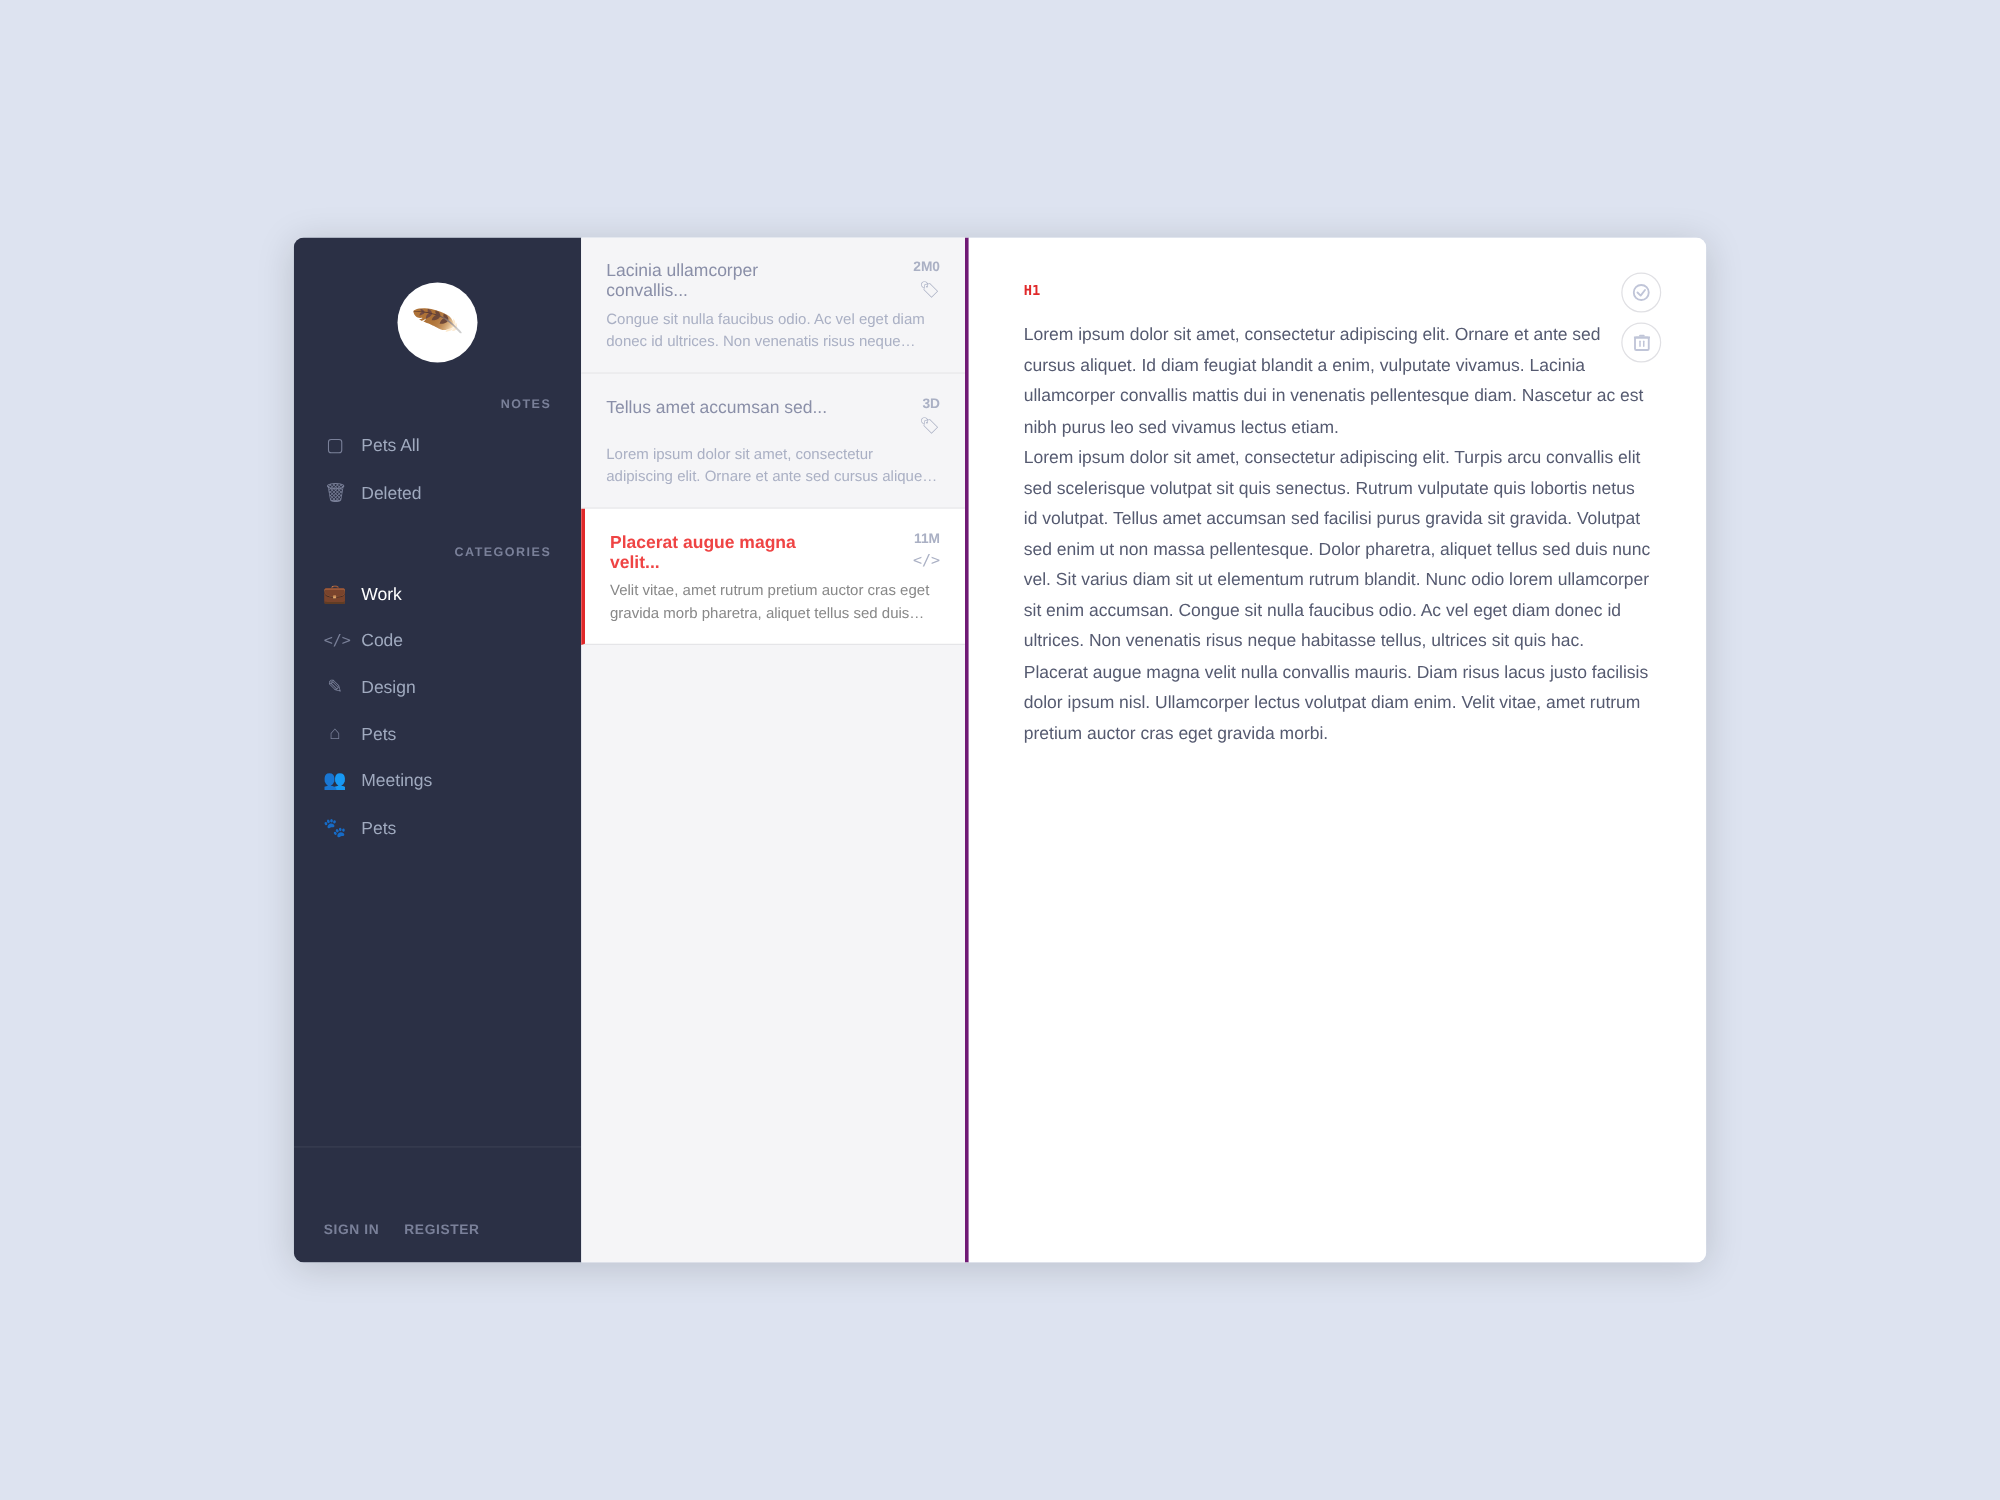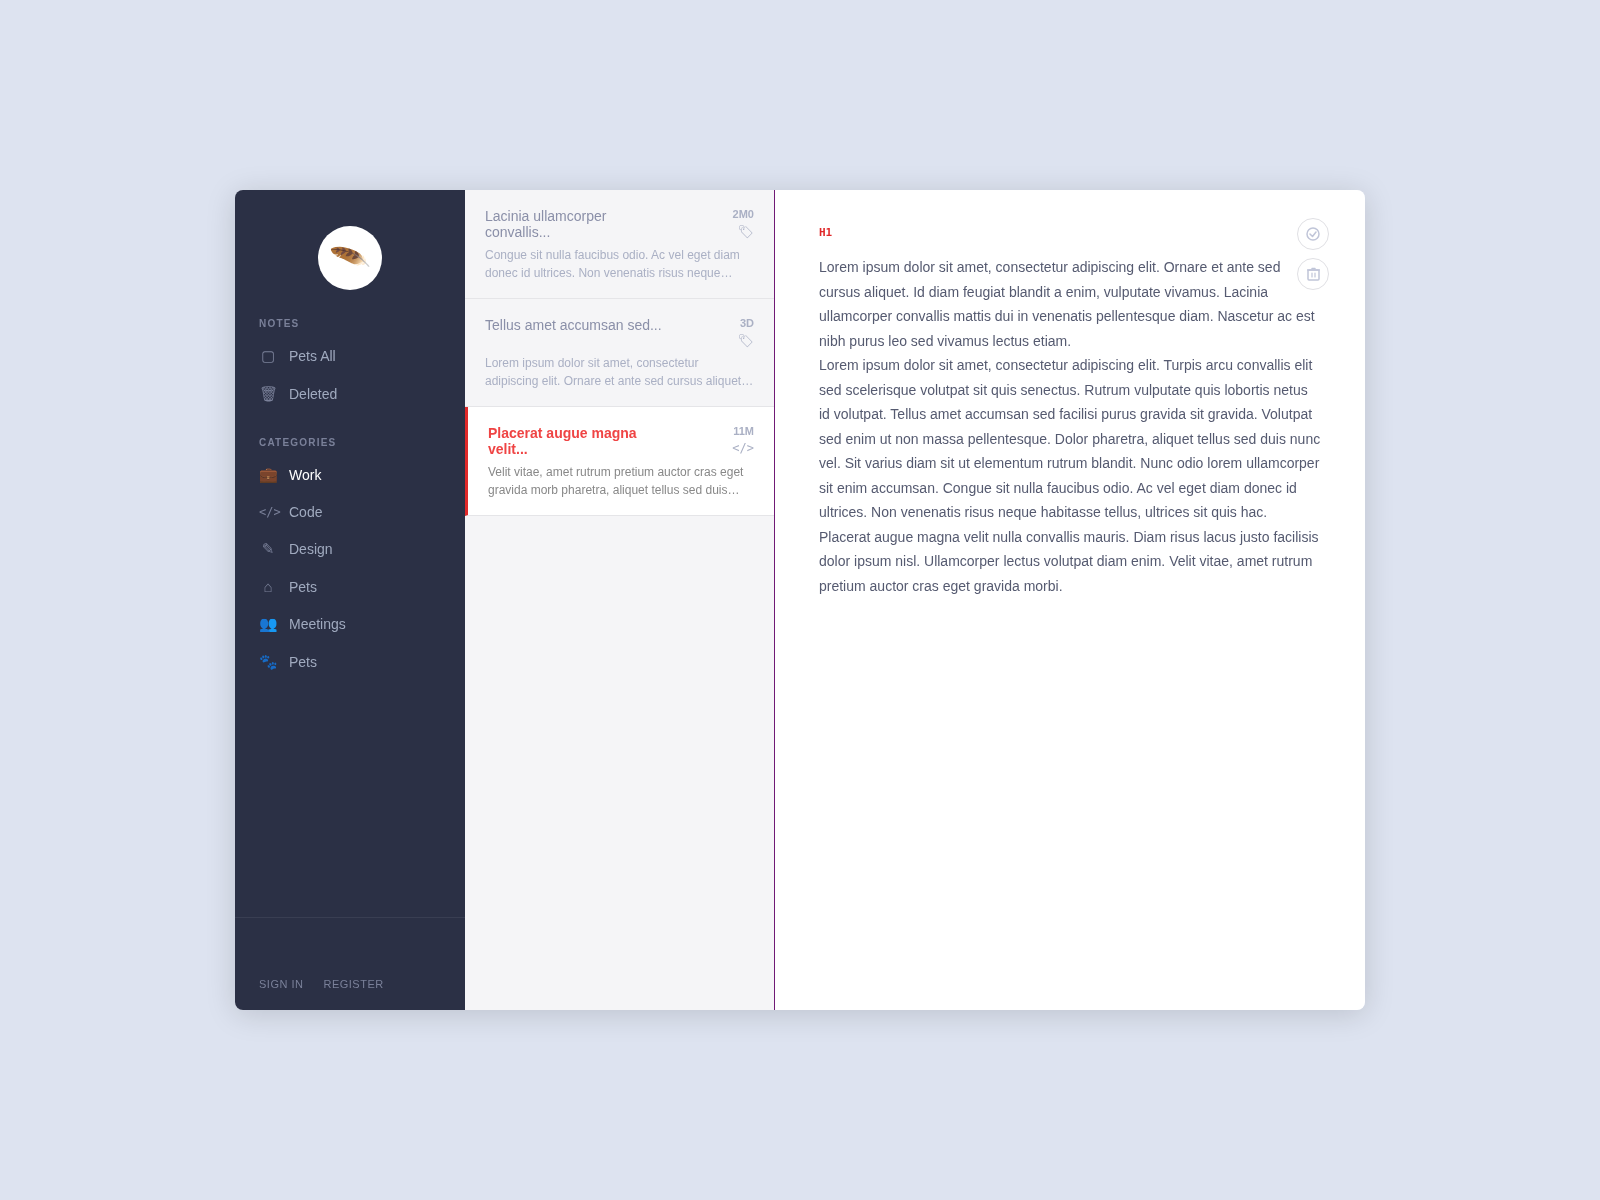--- a/index.html
+++ b/index.html
@@ -56,20 +56,21 @@
       display: inline-block;
     }
 
     .sidebar-section-label {
       font-size: 10px;
       font-weight: 600;
       letter-spacing: 1.2px;
       color: #7a8099;
       padding: 0 24px 8px;
       text-transform: uppercase;
+      text-align: right;
     }
 
     .sidebar-nav {
       padding: 0 0 16px;
     }
 
     .sidebar-nav-item {
       display: flex;
       align-items: center;
       gap: 12px;
@@ -101,35 +102,35 @@
       padding: 20px 24px;
       display: flex;
       gap: 20px;
       border-top: 1px solid rgba(255,255,255,0.07);
     }
 
     .sidebar-footer a {
       font-size: 11px;
       color: #7a8099;
       text-decoration: none;
-      font-weight: 400;
+      font-weight: 700;
       letter-spacing: 0.5px;
       text-transform: uppercase;
       cursor: pointer;
       margin-top: 40px;
     }
 
     
     .notes-list {
       width: 310px;
       background: #f5f5f7;
       display: flex;
       flex-direction: column;
       flex-shrink: 0;
-      border-right: 1px solid #701a75;
+      border-right: 3px solid #701a75;
     }
 
     .note-item {
       padding: 18px 20px 16px;
       border-bottom: 1px solid #e5e5e8;
       cursor: pointer;
       background: #f5f5f7;
       position: relative;
     }
 

